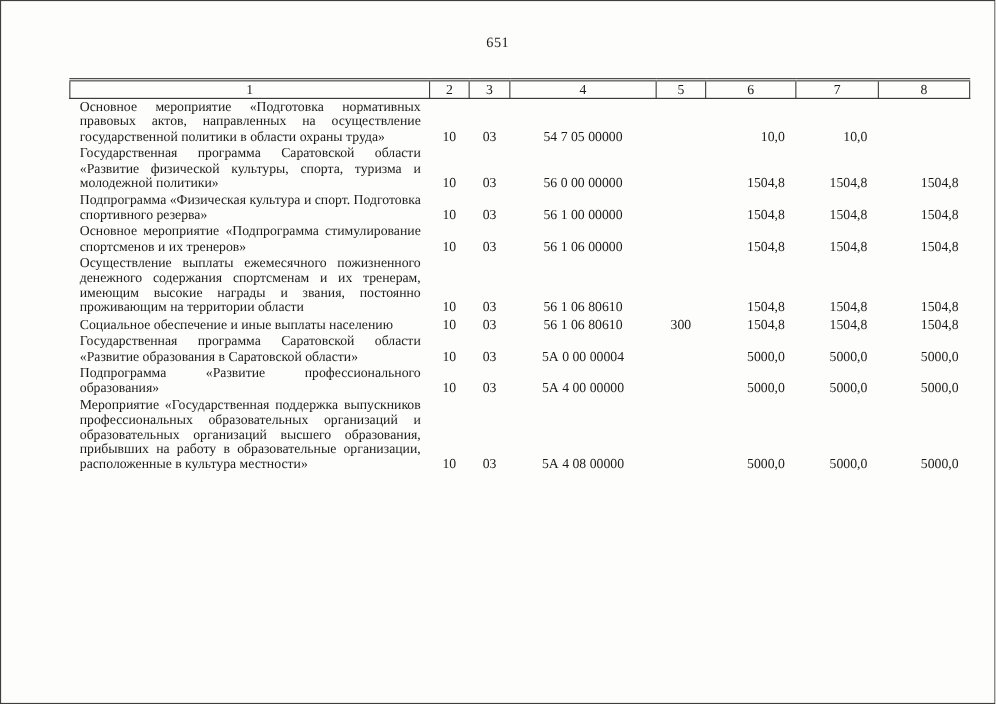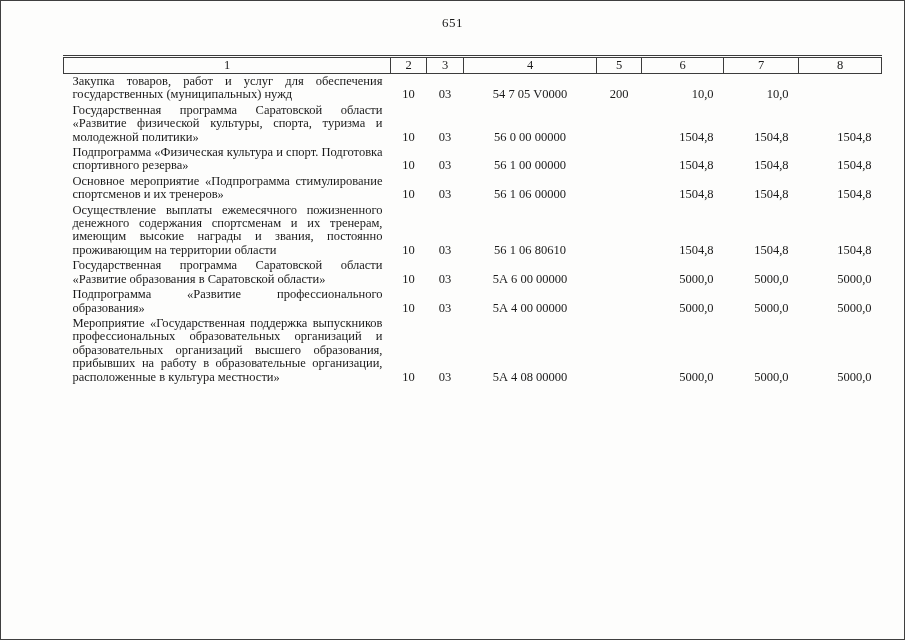--- a/index.html
+++ b/index.html
@@ -12,21 +12,21 @@
   .page {
     width: 905px; height: 640px;
     background: #fdfdfc;
     border: 1px solid #3f3f3f;
     color: #1b1b1b;
     overflow: hidden;
     position: relative;
   }
   .page-number {
     text-align: center;
-    margin-top: 14px;
+    margin-top: 30px;
     font-size: 13px;
     line-height: 15px;
     letter-spacing: 0.5px;
     font-family: Liberation Serif, serif;
   }
   table.budget-table {
     border-collapse: collapse;
     table-layout: fixed;
     margin: 25px 0 0 62px;
     width: 818px;
@@ -80,25 +80,25 @@
         <th>3</th>
         <th>4</th>
         <th>5</th>
         <th>6</th>
         <th>7</th>
         <th>8</th>
       </tr>
     </thead>
     <tbody>
       <tr>
-        <td class="c1">Закупка товаров, работ и услуг для обеспечения государственных (муниципальных) нужд</td>
+        <td class="c1">Основное мероприятие «Подготовка нормативных правовых актов, направленных на осуществление государственной политики в области охраны труда»</td>
         <td class="c2">10</td>
         <td class="c3">03</td>
-        <td class="c4">54 7 05 V0000</td>
-        <td class="c5">200</td>
+        <td class="c4">54 7 05 00000</td>
+        <td class="c5"></td>
         <td class="c6">10,0</td>
         <td class="c7">10,0</td>
         <td class="c8"></td>
       </tr>
       <tr>
         <td class="c1">Государственная программа Саратовской области «Развитие физической культуры, спорта, туризма и молодежной политики»</td>
         <td class="c2">10</td>
         <td class="c3">03</td>
         <td class="c4">56 0 00 00000</td>
         <td class="c5"></td>
@@ -130,24 +130,34 @@
         <td class="c1">Осуществление выплаты ежемесячного пожизненного денежного содержания спортсменам и их тренерам, имеющим высокие награды и звания, постоянно проживающим на территории области</td>
         <td class="c2">10</td>
         <td class="c3">03</td>
         <td class="c4">56 1 06 80610</td>
         <td class="c5"></td>
         <td class="c6">1504,8</td>
         <td class="c7">1504,8</td>
         <td class="c8">1504,8</td>
       </tr>
       <tr>
+        <td class="c1">Социальное обеспечение и иные выплаты населению</td>
+        <td class="c2">10</td>
+        <td class="c3">03</td>
+        <td class="c4">56 1 06 80610</td>
+        <td class="c5">300</td>
+        <td class="c6">1504,8</td>
+        <td class="c7">1504,8</td>
+        <td class="c8">1504,8</td>
+      </tr>
+      <tr>
         <td class="c1">Государственная программа Саратовской области «Развитие образования в Саратовской области»</td>
         <td class="c2">10</td>
         <td class="c3">03</td>
-        <td class="c4">5А 6 00 00000</td>
+        <td class="c4">5А 0 00 00004</td>
         <td class="c5"></td>
         <td class="c6">5000,0</td>
         <td class="c7">5000,0</td>
         <td class="c8">5000,0</td>
       </tr>
       <tr>
         <td class="c1">Подпрограмма «Развитие профессионального образования»</td>
         <td class="c2">10</td>
         <td class="c3">03</td>
         <td class="c4">5А 4 00 00000</td>

